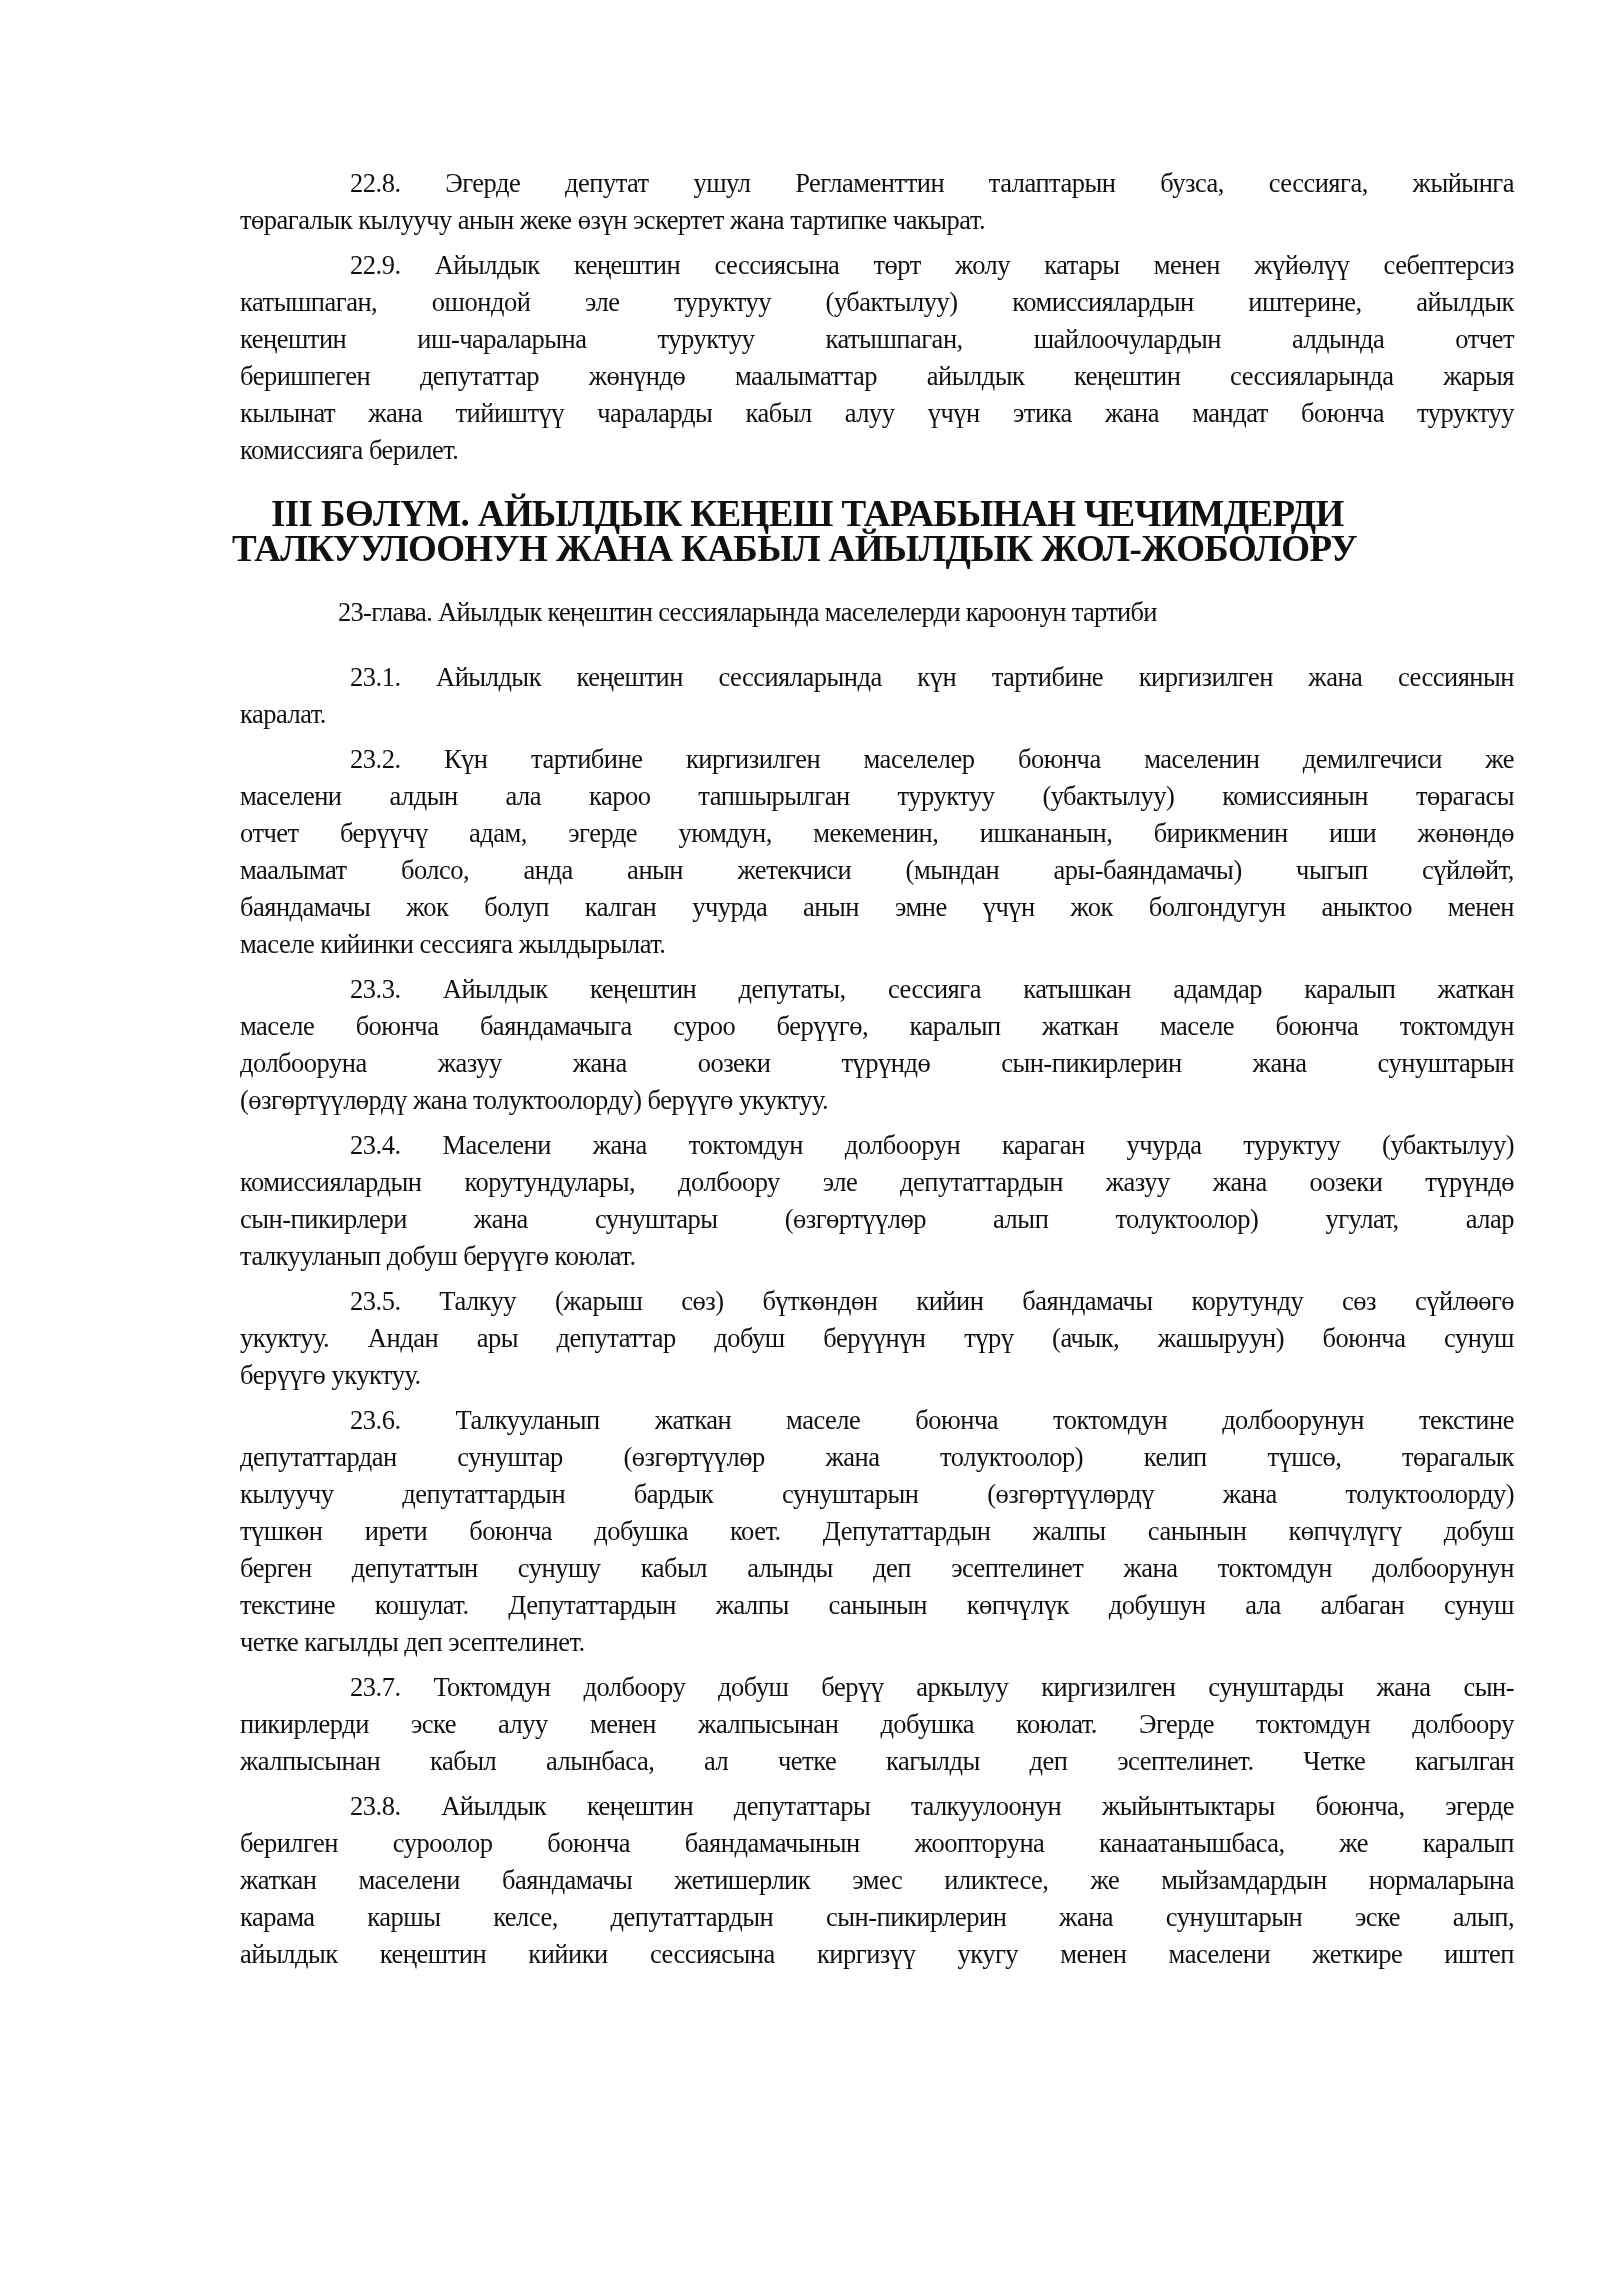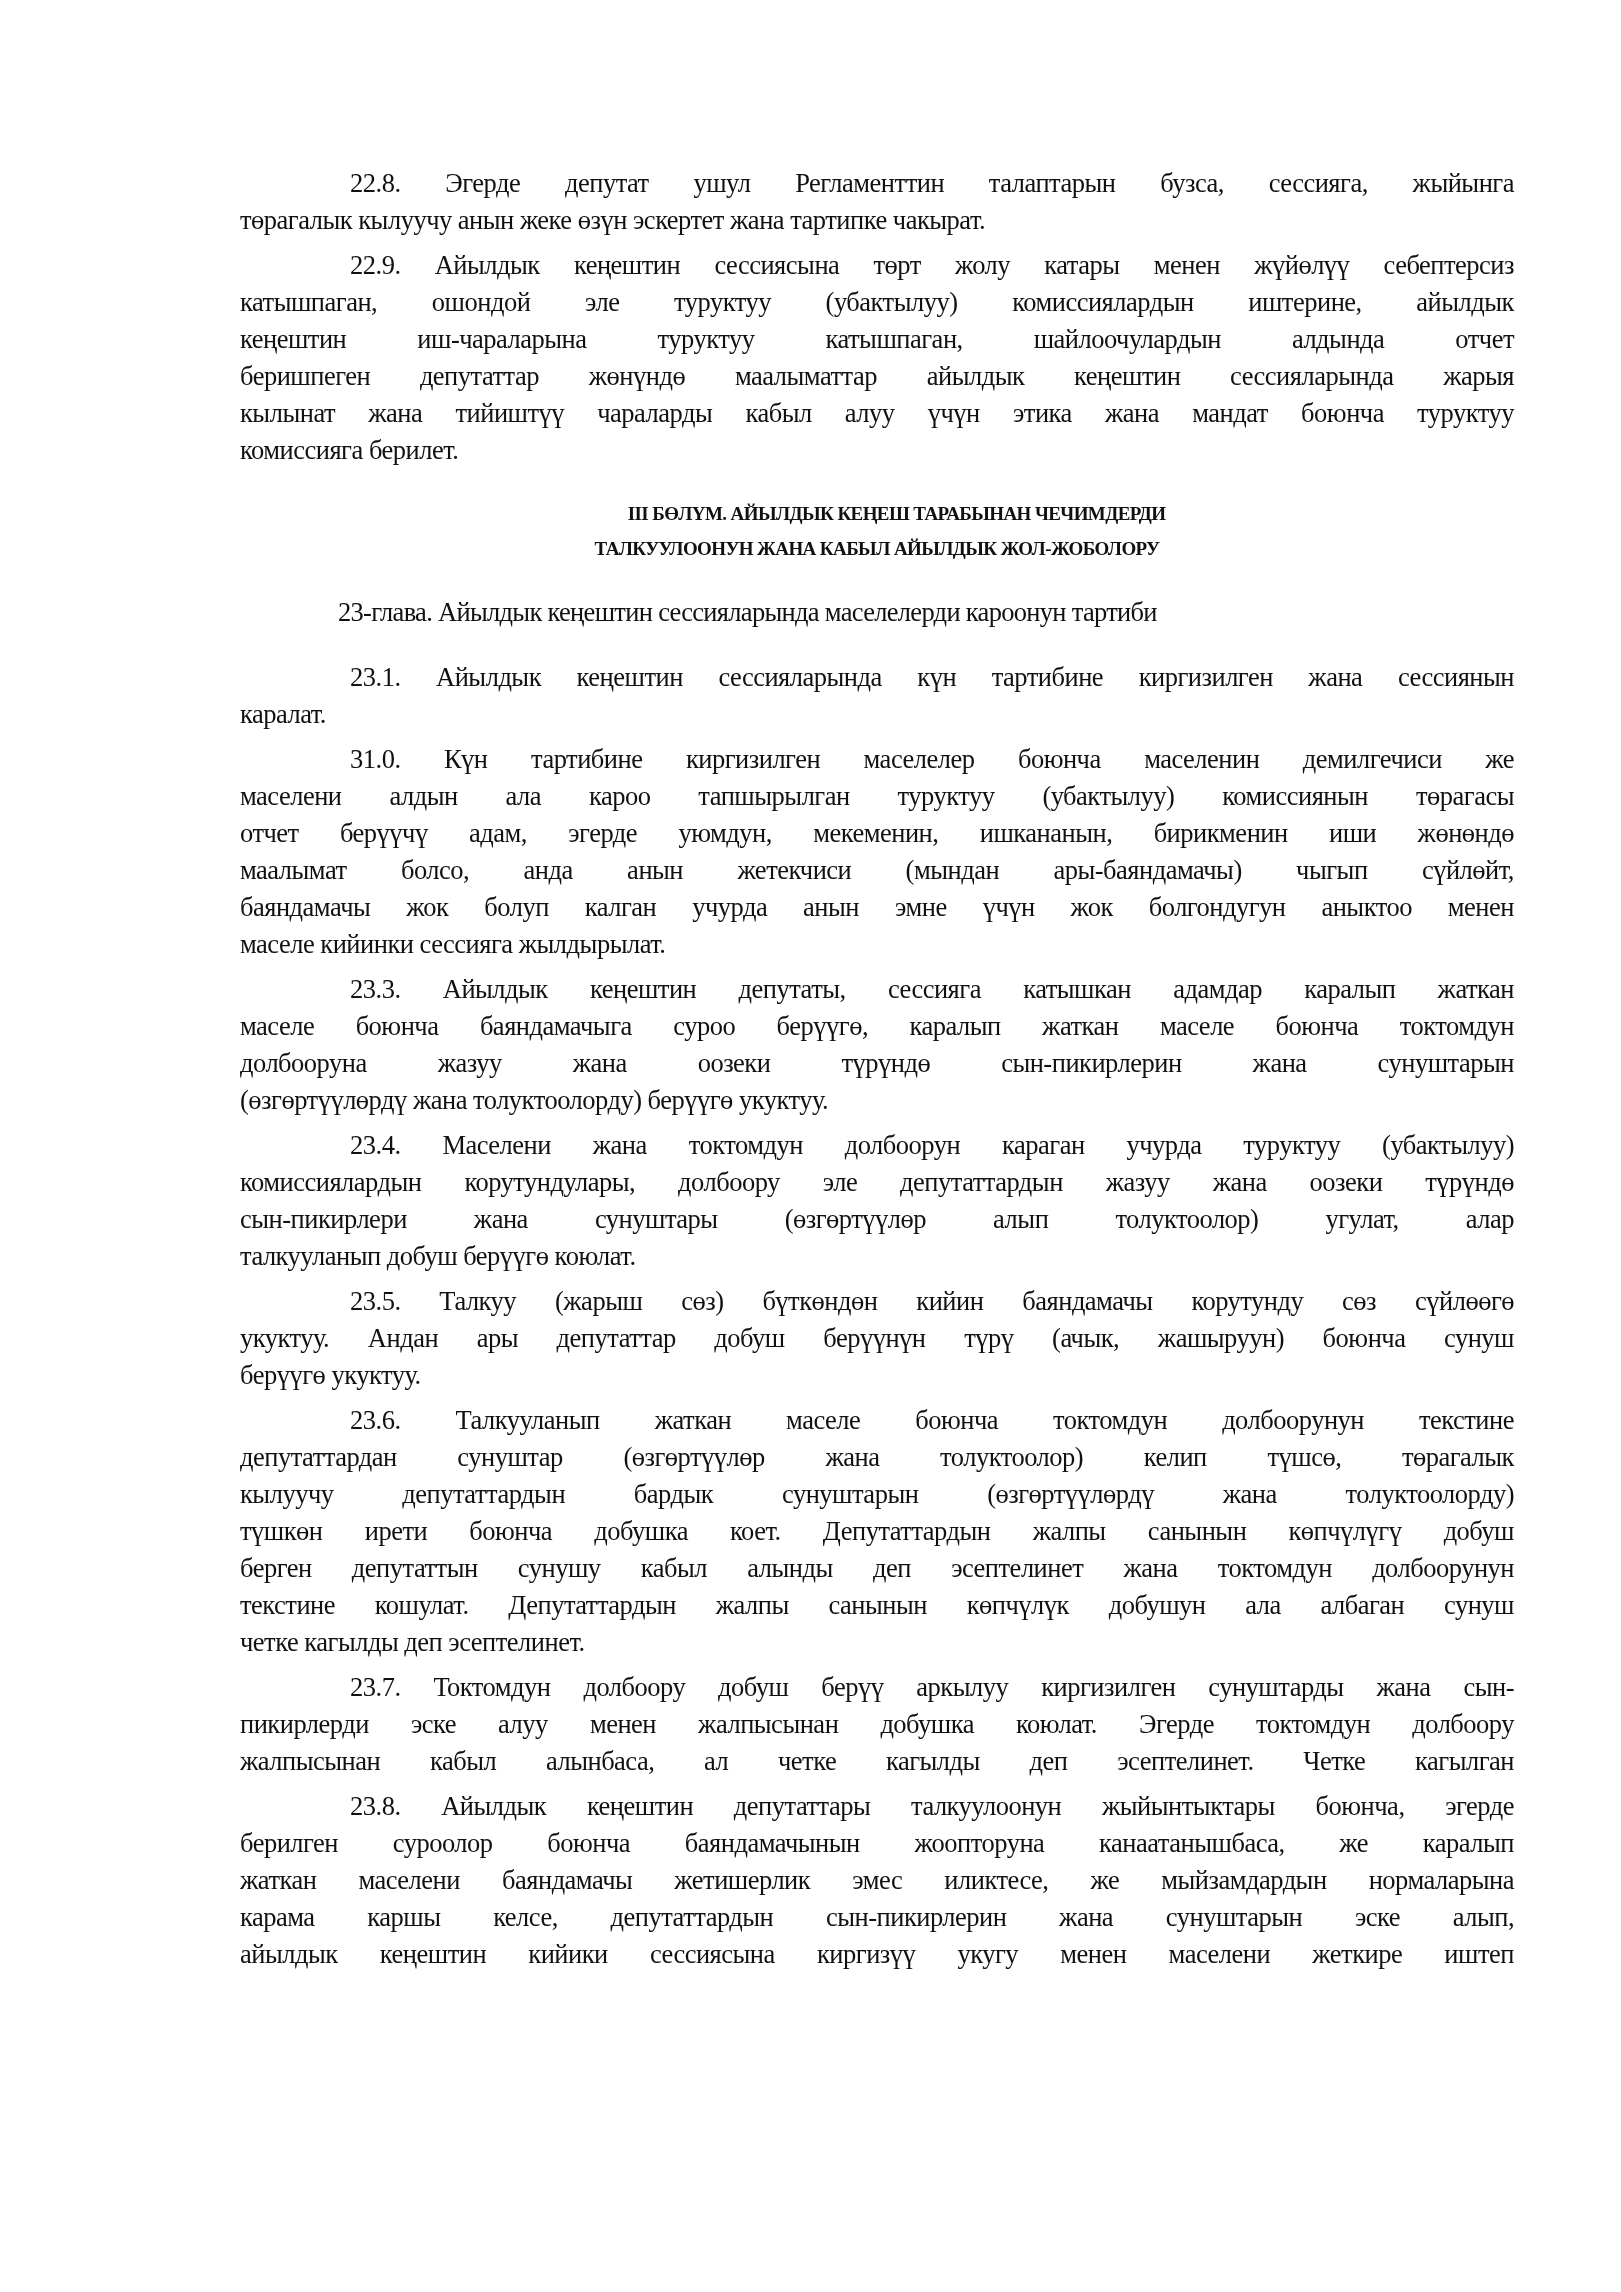--- a/index.html
+++ b/index.html
@@ -17,21 +17,21 @@
     line-height: 37px;
     white-space: nowrap;
     text-align: justify;
     text-align-last: justify;
     letter-spacing: -0.5px;
     word-spacing: 0px;
   }
   .line.first { padding-left: 110px; }
   .line.last { text-align-last: left; }
   .section-title {
-    font-weight: bold; font-size: 19px; text-align: center;
+    font-weight: bold; font-size: 37px; text-align: left;
     letter-spacing: -0.6px;
   }
   .section-title .t-line { display: block; height: 35px; line-height: 35px; white-space: nowrap; }
   .section-title .t1 { margin-top: 27.4px; padding-left: 39px; }
   .chapter-title {
     font-weight: normal; font-size: 26.5px; white-space: nowrap;
     letter-spacing: -0.7px;
     margin-top: 29px; margin-bottom: 29px; padding-left: 106px;
     height: 35px; line-height: 35px;
   }
@@ -61,21 +61,21 @@
   </div>
 
   <div class="chapter-title">23-глава. Айылдык кеңештин сессияларында маселелерди кароонун тартиби</div>
 
   <div class="para">
     <span class="line first">23.1. Айылдык кеңештин сессияларында күн тартибине киргизилген жана сессиянын</span>
     <span class="line last">каралат.</span>
   </div>
 
   <div class="para">
-    <span class="line first">31.0. Күн тартибине киргизилген маселелер боюнча маселенин демилгечиси же</span>
+    <span class="line first">23.2. Күн тартибине киргизилген маселелер боюнча маселенин демилгечиси же</span>
     <span class="line">маселени алдын ала кароо тапшырылган туруктуу (убактылуу) комиссиянын төрагасы</span>
     <span class="line">отчет берүүчү адам, эгерде уюмдун, мекеменин, ишкананын, бирикменин иши жөнөндө</span>
     <span class="line">маалымат болсо, анда анын жетекчиси (мындан ары-баяндамачы) чыгып сүйлөйт,</span>
     <span class="line">баяндамачы жок болуп калган учурда анын эмне үчүн жок болгондугун аныктоо менен</span>
     <span class="line last">маселе кийинки сессияга жылдырылат.</span>
   </div>
 
   <div class="para">
     <span class="line first">23.3. Айылдык кеңештин депутаты, сессияга катышкан адамдар каралып жаткан</span>
     <span class="line">маселе боюнча  баяндамачыга суроо берүүгө, каралып жаткан маселе боюнча  токтомдун</span>

